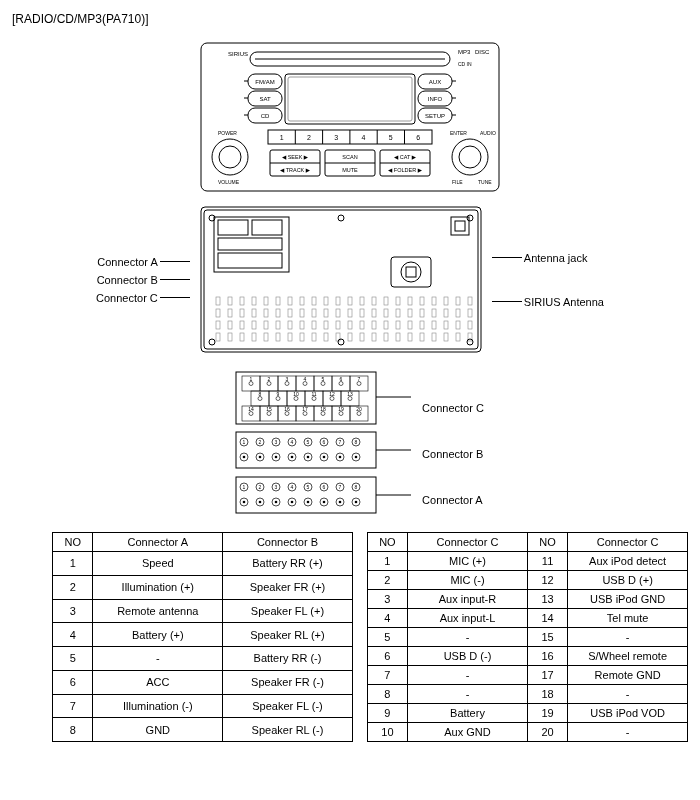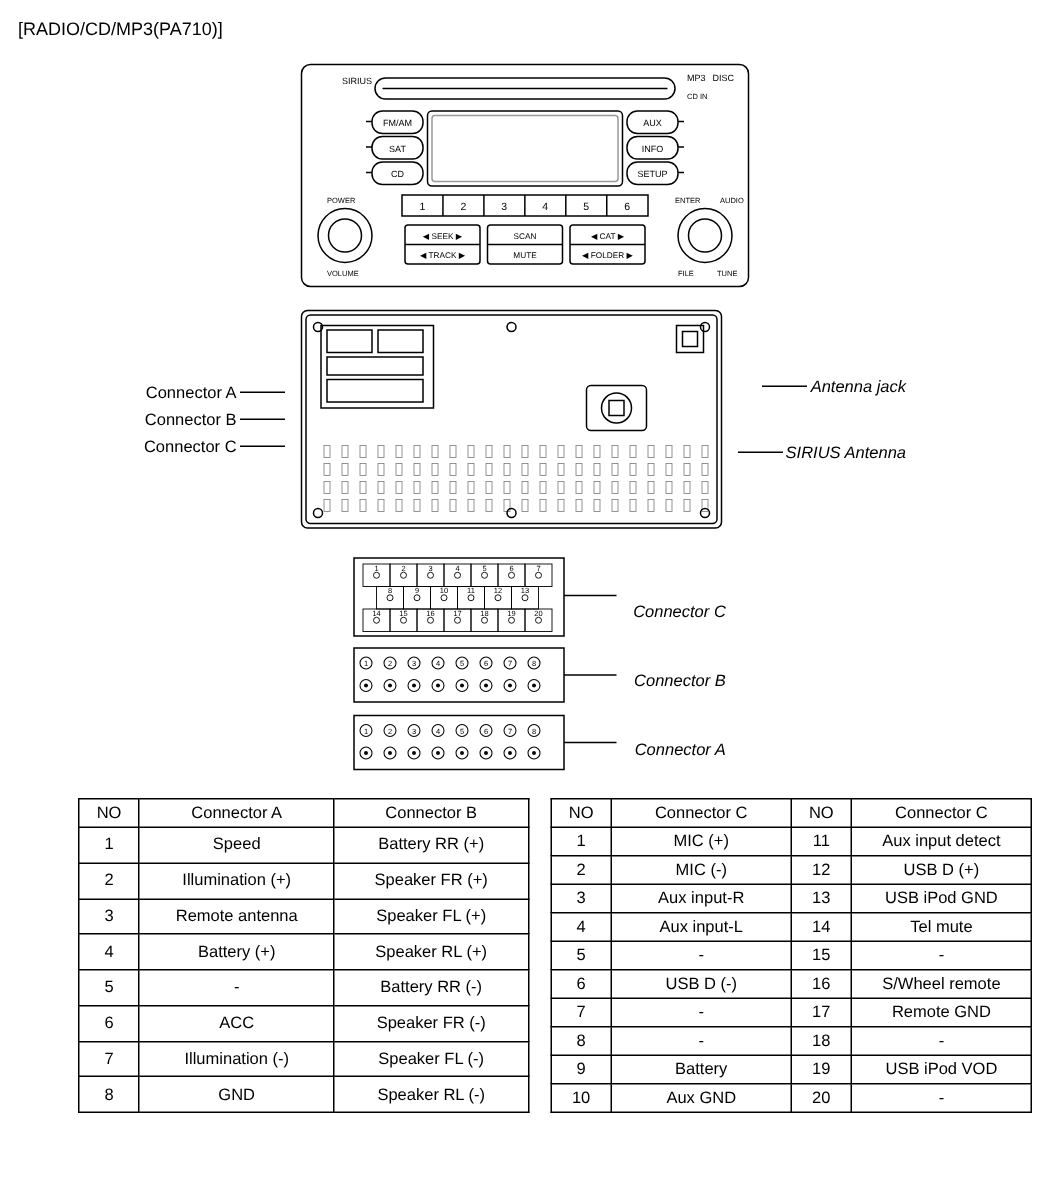--- a/index.html
+++ b/index.html
@@ -9,21 +9,21 @@
     background: #fff;
     margin: 0;
     padding: 12px;
     width: 700px;
     box-sizing: border-box;
   }
   .title { font-size: 12px; margin-bottom: 16px; }
   .fig-row { display: flex; justify-content: center; align-items: center; margin-bottom: 10px; position: relative; }
   .callouts-left, .callouts-right { display: flex; flex-direction: column; gap: 6px; font-size: 11px; }
   .callouts-left { align-items: flex-end; margin-right: 6px; }
-  .callouts-right { align-items: flex-end; margin-left: 6px; font-style: italic; }
+  .callouts-right { align-items: flex-start; margin-left: 6px; }
   .callout { white-space: nowrap; display: flex; align-items: center; gap: 2px; }
   .leadL { display:inline-block; width:30px; border-top:1px solid #000; }
   .leadR { display:inline-block; width:30px; border-top:1px solid #000; }
   svg { display: block; }
   .tables { display: flex; gap: 14px; margin-top: 6px; padding-left: 40px; }
   table { border-collapse: collapse; font-size: 11px; }
   th, td { border: 1px solid #000; padding: 3px 6px; text-align: center; }
   th { font-weight: normal; }
   .t1 td:first-child, .t1 th:first-child { width: 28px; }
   .t1 td:nth-child(2), .t1 th:nth-child(2) { width: 120px; }
@@ -478,21 +478,21 @@
           <th>Connector C</th>
           <th>NO</th>
           <th>Connector C</th>
         </tr>
       </thead>
     <tbody id="t2b">
         <tr>
           <td>1</td>
           <td>MIC (+)</td>
           <td>11</td>
-          <td>Aux input detect</td>
+          <td>Aux iPod detect</td>
         </tr>
         <tr>
           <td>2</td>
           <td>MIC (-)</td>
           <td>12</td>
           <td>USB D (+)</td>
         </tr>
         <tr>
           <td>3</td>
           <td>Aux input-R</td>

